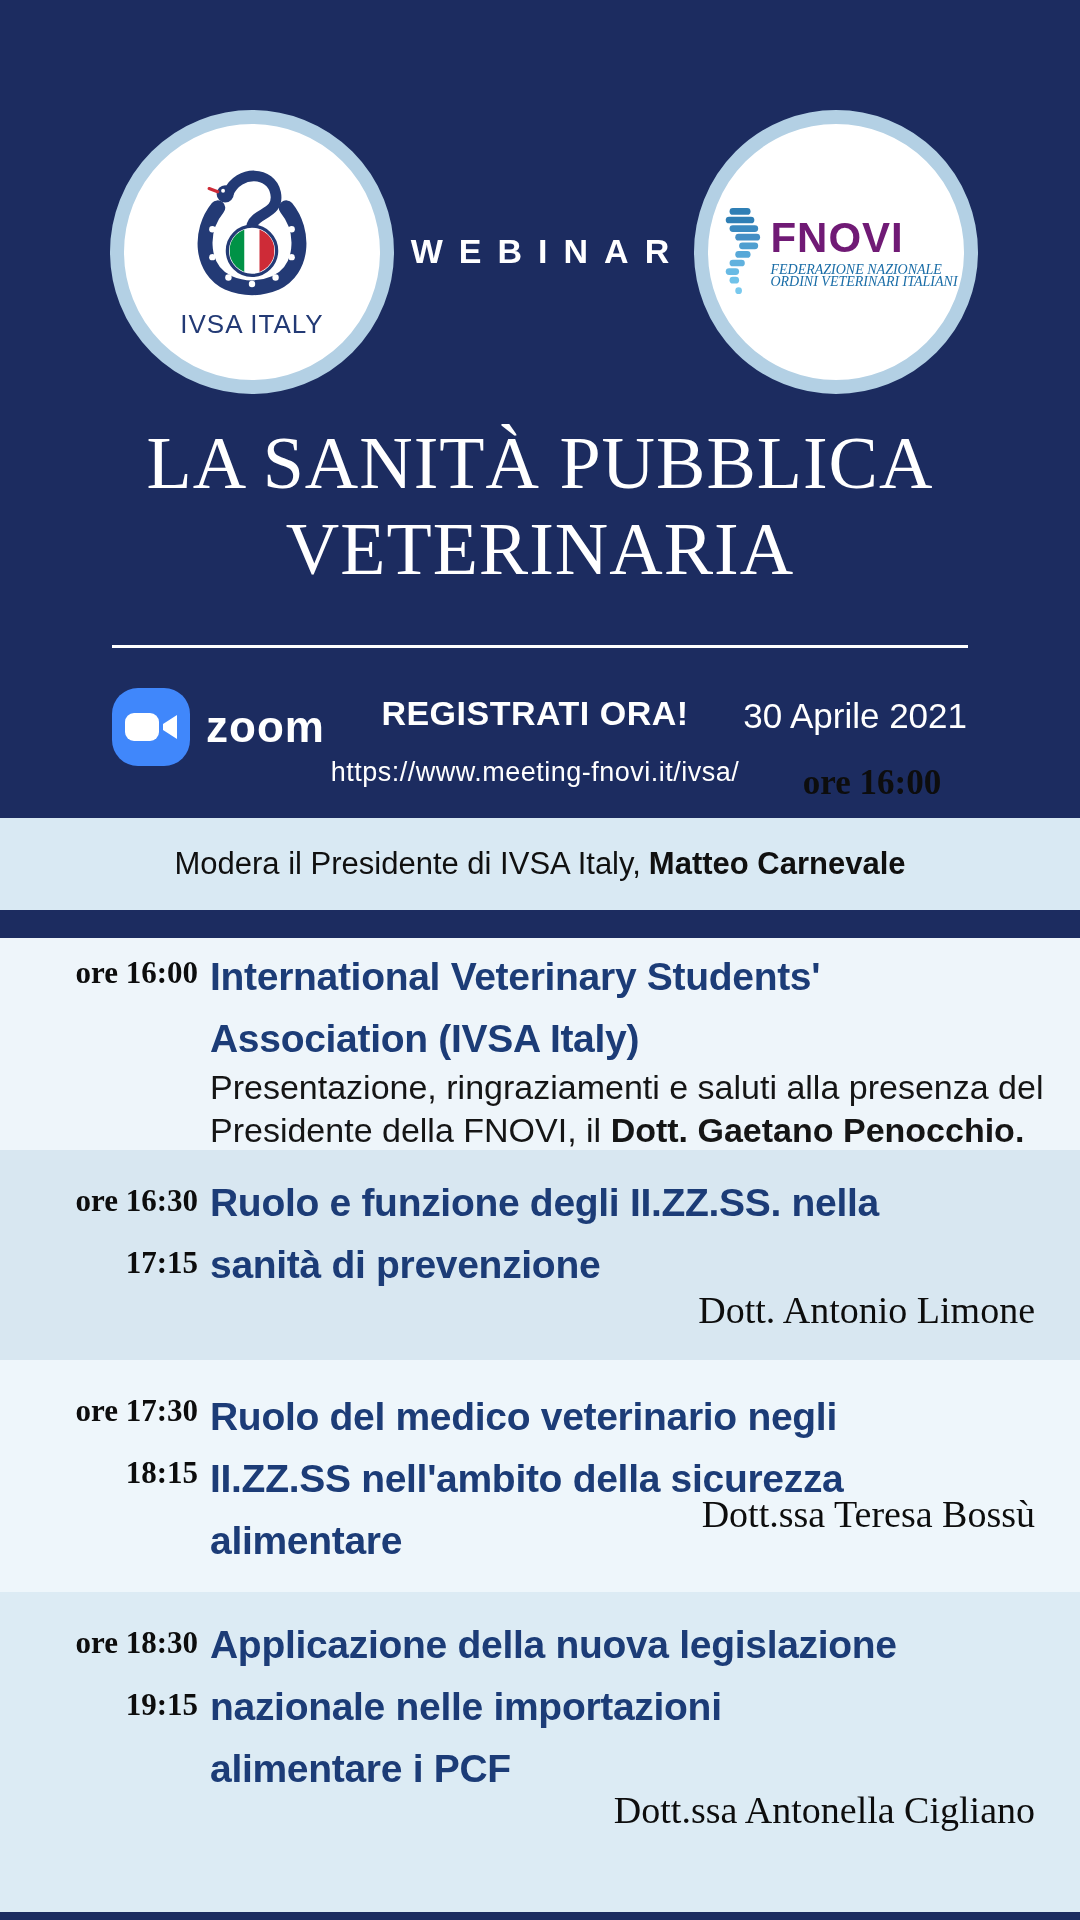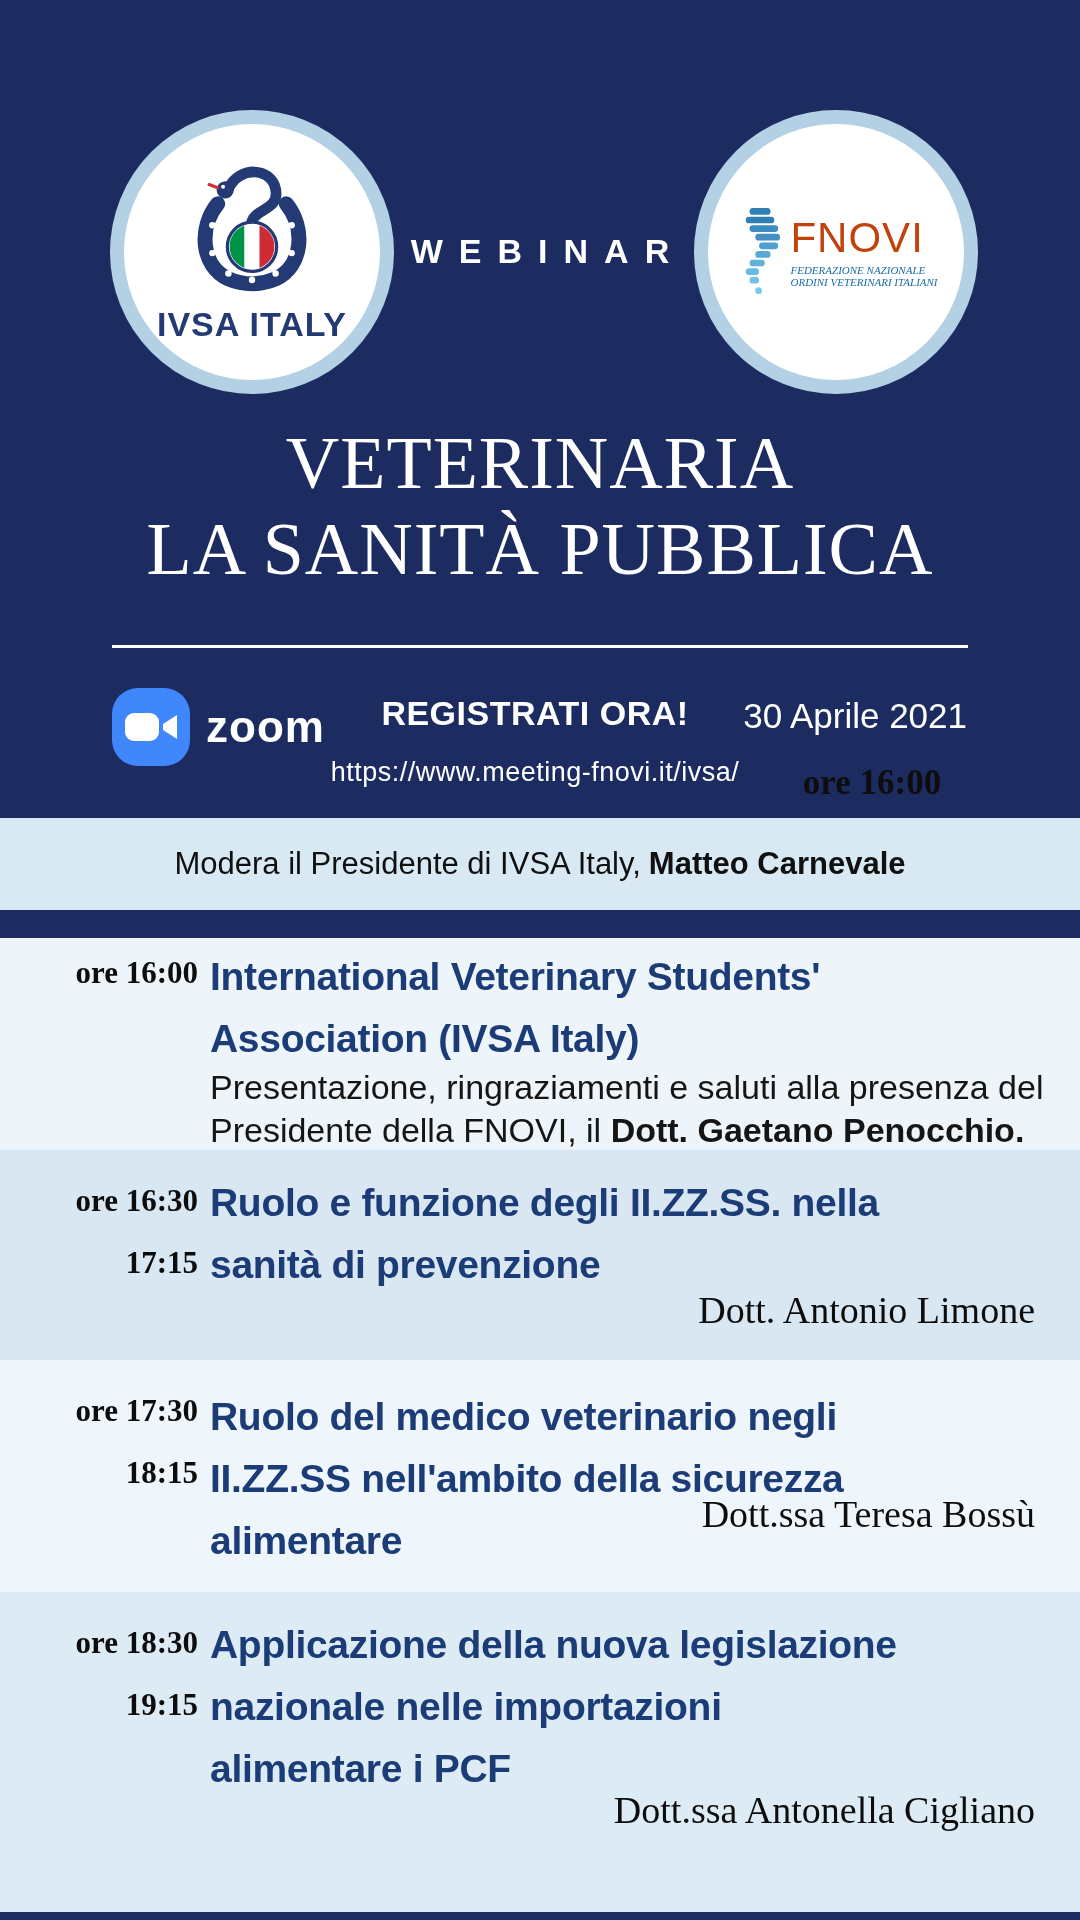--- a/index.html
+++ b/index.html
@@ -9,26 +9,26 @@
   }
   
   .circle{
     position:absolute;width:256px;height:256px;border-radius:50%;
     background:#fff;border:14px solid #b3d0e4;
     display:flex;flex-direction:column;align-items:center;justify-content:center;
   }
   #circle-ivsa{left:110px;top:110px;}
   #circle-fnovi{left:694px;top:110px;}
   .ivsa-caption{
-    font-weight:bold;font-size:34px;color:#233a75;letter-spacing:1px;margin-top:-6px;
+    font-weight:normal;font-size:26px;color:#233a75;letter-spacing:1px;margin-top:-6px;
   }
   .fnovi-wrap{display:flex;align-items:center;gap:8px;margin-left:6px;}
-  .fnovi-text .fnovi-word{font-weight:normal;font-size:42px;color:#c2410c;letter-spacing:1px;line-height:44px;}
+  .fnovi-text .fnovi-word{font-weight:bold;font-size:42px;color:#701a75;letter-spacing:1px;line-height:44px;}
   .fnovi-text .fnovi-sub{
-    font-family:"Liberation Serif",serif;font-style:italic;font-size:11px;
+    font-family:"Liberation Serif",serif;font-style:italic;font-size:14px;
     color:#1a6da7;line-height:12px;margin-top:4px;
   }
   .webinar{
     position:absolute;top:232px;left:0;width:100%;text-align:center;
     color:#fff;font-weight:bold;font-size:34px;letter-spacing:16px;text-indent:16px;
   }
   .main-title{
     position:absolute;top:420px;left:0;width:100%;text-align:center;
     font-family:"Liberation Serif",serif;color:#fff;font-size:74px;line-height:86px;
     letter-spacing:1px;white-space:nowrap;
@@ -138,22 +138,22 @@
         <div class="fnovi-word">FNOVI</div>
         <div class="fnovi-sub">
           <div>FEDERAZIONE NAZIONALE</div>
           <div>ORDINI VETERINARI ITALIANI</div>
         </div>
       </div>
     </div>
   </div>
 
   <div class="main-title">
+    <div>LA SANITÀ PUBBLICA</div>
     <div>VETERINARIA</div>
-    <div>LA SANITÀ PUBBLICA</div>
   </div>
 
   <div class="divider"></div>
 
   <div class="zoom-block">
     <div class="zoom-icon">
       <svg width="72" height="72" viewBox="0 0 72 72">
         <rect x="10" y="22" width="34" height="28" rx="9" fill="#fff"></rect>
         <path d="M48 33 L62 24 V48 L48 39 Z" fill="#fff"></path>
       </svg>

